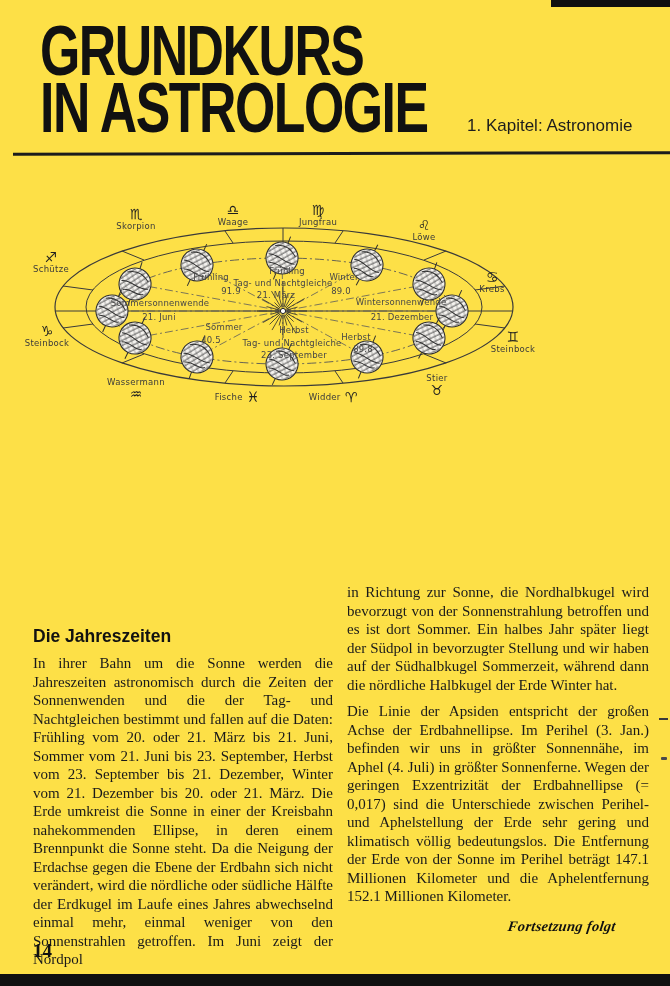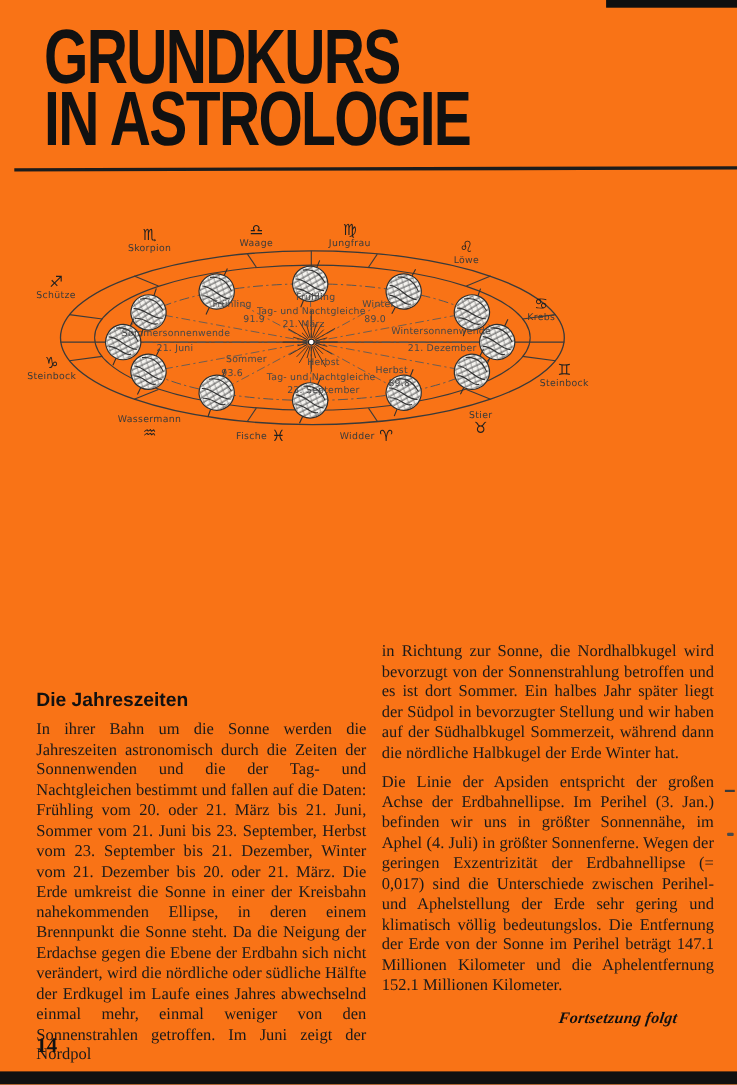--- a/index.html
+++ b/index.html
@@ -1,17 +1,17 @@
 <!DOCTYPE html>
 <html lang="de"><head>
 <meta charset="utf-8">
 <style>
   html,body{margin:0;padding:0;}
   body{width:670px;height:986px;background:#e9e7e2;font-family:"Liberation Serif",serif;}
-  .page{position:relative;width:670px;height:986px;background:#f97316;overflow:hidden;color:#1b1b1b;}
+  .page{position:relative;width:670px;height:986px;background:#fde047;overflow:hidden;color:#1b1b1b;}
 
   
   .bar-top{position:absolute;left:551px;top:0;width:119px;height:7px;background:#0f0f0f;}
   .bar-bottom{position:absolute;left:0;top:974px;width:670px;height:12px;background:#101010;}
   .speck1{position:absolute;left:659px;top:718px;width:9px;height:2px;background:#3a3a3a;}
   .speck2{position:absolute;left:661px;top:757px;width:6px;height:3px;background:#4a4a4a;border-radius:1px;}
 
   
   .title-line{position:absolute;left:40px;font-family:"Liberation Sans",sans-serif;font-weight:700;
     font-size:70px;line-height:1;letter-spacing:-2px;color:#111;transform:scaleX(.74);transform-origin:left top;white-space:nowrap;}
@@ -48,20 +48,21 @@
 </style>
 </head>
 <body>
 
 <div class="page">
 
   <div class="bar-top"></div>
 
   <div class="title-line title1">GRUNDKURS</div>
   <div class="title-line title2">IN ASTROLOGIE</div>
+  <div class="chapter">1. Kapitel: Astronomie</div>
   <div class="rule"></div>
 
   <div class="figure">
     <svg id="orbit-svg" width="670" height="230" viewBox="0 0 670 230">
       <defs>
         <pattern id="hatchA" width="4.5" height="4.5" patternUnits="userSpaceOnUse" patternTransform="rotate(38)">
           <path d="M1 0 L1 4.5" stroke="#4a4a4a" stroke-width="0.9"></path>
         </pattern>
         <pattern id="hatchB" width="5" height="5" patternUnits="userSpaceOnUse" patternTransform="rotate(-42)">
           <path d="M1 0 L1 5" stroke="#555" stroke-width="0.8"></path>
@@ -209,21 +210,21 @@
     <div class="dlabel" style="left:287px;top:76px">Frühling</div>
     <div class="dlabel" style="left:283px;top:88px">Tag- und Nachtgleiche</div>
     <div class="dlabel" style="left:276px;top:100px">21. März</div>
     <div class="dlabel" style="left:344px;top:82px">Winter</div>
     <div class="dlabel" style="left:341px;top:96px">89.0</div>
     <div class="dlabel" style="left:160px;top:108px">Sommersonnenwende</div>
     <div class="dlabel" style="left:159px;top:122px">21. Juni</div>
     <div class="dlabel" style="left:401px;top:107px">Wintersonnenwende</div>
     <div class="dlabel" style="left:402px;top:122px">21. Dezember</div>
     <div class="dlabel" style="left:224px;top:132px">Sommer</div>
-    <div class="dlabel" style="left:211px;top:145px">93.6</div>
+    <div class="dlabel" style="left:211px;top:145px">40.5</div>
     <div class="dlabel" style="left:294px;top:135px">Herbst</div>
     <div class="dlabel" style="left:292px;top:148px">Tag- und Nachtgleiche</div>
     <div class="dlabel" style="left:294px;top:160px">23. September</div>
     <div class="dlabel" style="left:356px;top:142px">Herbst</div>
     <div class="dlabel" style="left:363px;top:154px">89.8</div>
   </div>
 
 
   <section class="col col-left">
     <h2>Die Jahreszeiten</h2>

